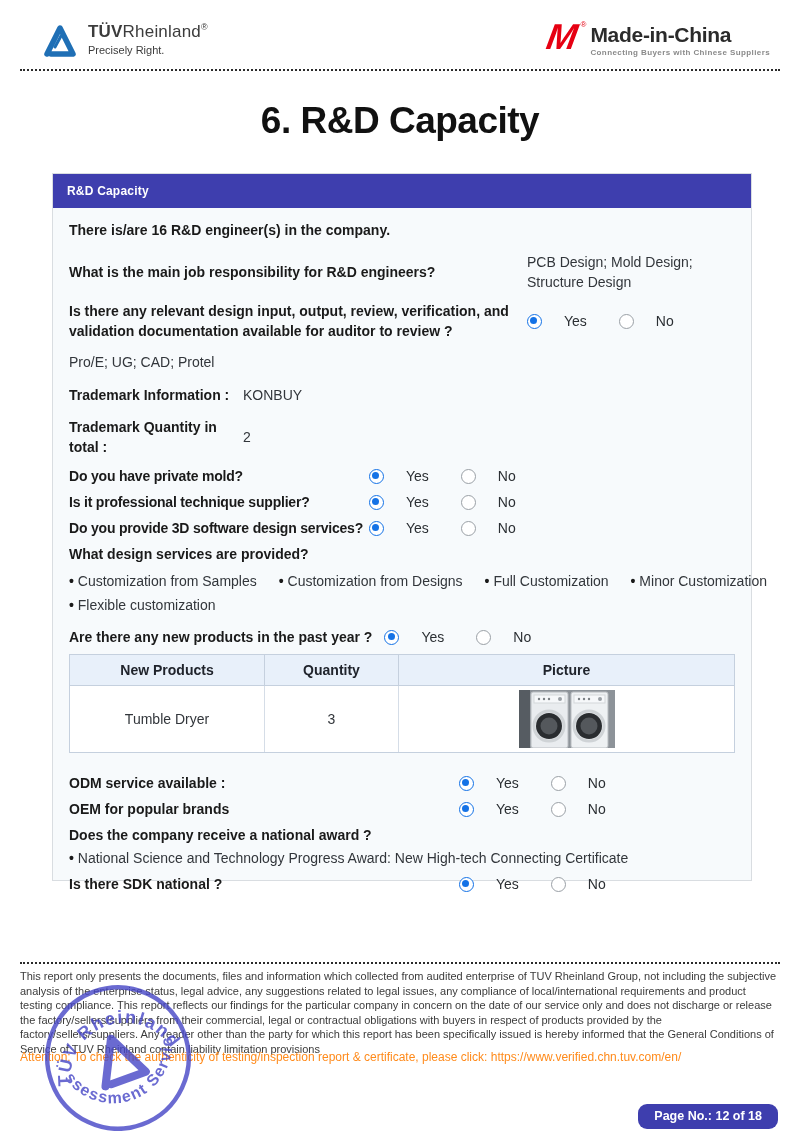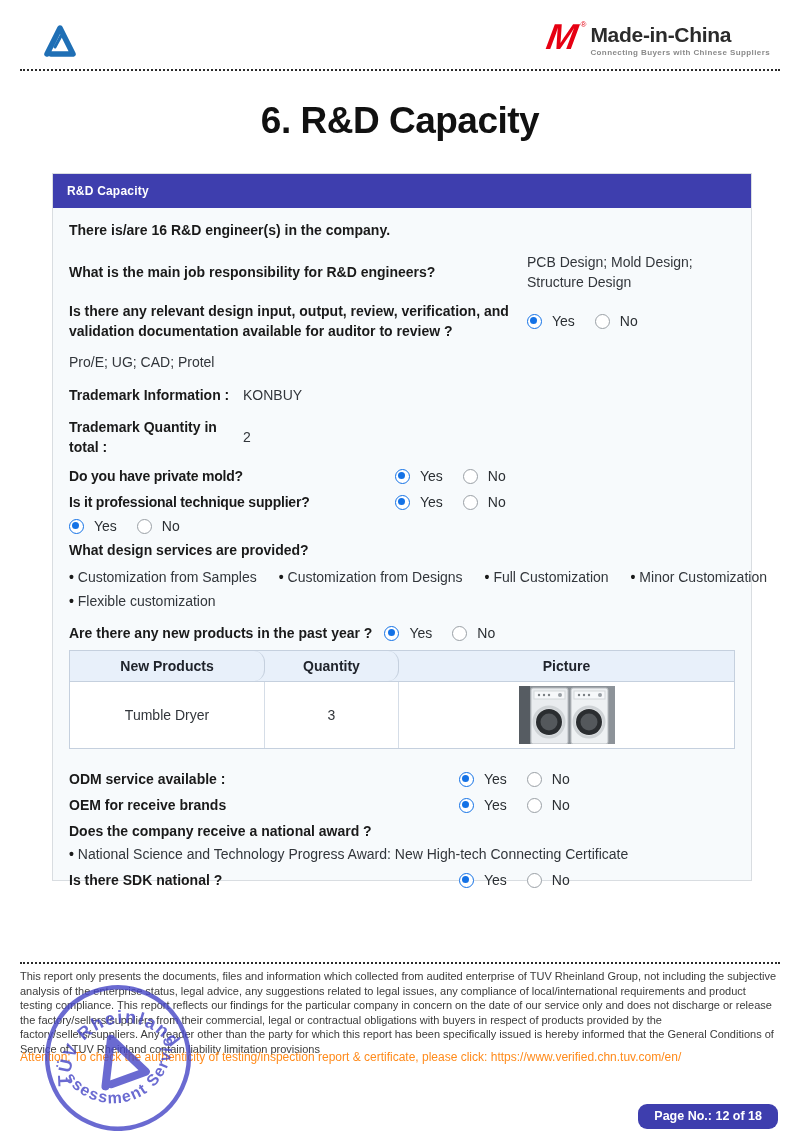--- a/index.html
+++ b/index.html
@@ -31,42 +31,42 @@
 
   
   .panel { position:absolute; top:173px; left:52px; width:700px; height:708px; background:#f7fafc; border:1px solid #d9dde1; }
   .panel-header { background:#3e3eae; color:#fff; font-size:12px; font-weight:bold; height:34px; line-height:34px; padding-left:14px; letter-spacing:.2px; }
   .panel-body { padding:12px 16px 0 16px; font-size:14px; }
   .q { font-weight:bold; color:#1a1a1a; line-height:20px; }
   .a { font-weight:normal; color:#32363b; line-height:20px; }
   .row { display:flex; align-items:center; }
   .q-wide { width:458px; flex:0 0 auto; }
   .q-mid { width:390px; flex:0 0 auto; }
-  .q-narrow { width:326px; flex:0 0 auto; letter-spacing:-.2px; }
+  .q-narrow { width:300px; flex:0 0 auto; letter-spacing:-.2px; }
   .q-lab { width:174px; flex:0 0 auto; }
   .mb3{margin-bottom:3px}.mb4{margin-bottom:4px}.mb6{margin-bottom:6px}.mb7{margin-bottom:7px}
   .mb8{margin-bottom:12px}.mb9{margin-bottom:9px}.mb11{margin-bottom:11px}
   .mb12{margin-bottom:12px}.mb13{margin-bottom:13px}
 
   
-  .radio-group { display:inline-flex; align-items:center; gap:10px;text-align:center; }
+  .radio-group { display:inline-flex; align-items:center; gap:22px;text-align:center; }
   .radio { width:15px; height:15px; border-radius:50%; border:1.6px solid #9aa0a6; background:#fff; display:inline-block; position:relative; flex:0 0 auto; cursor:pointer; }
   .radio.checked { border-color:#1472e6; }
   .radio.checked::after { content:""; position:absolute; left:2.4px; top:2.4px; width:7px; height:7px; border-radius:50%; background:#1472e6; }
   .radio-label { color:#2b2f33; margin-right:10px; }
 
   
   .bullets { display:flex; gap:22px; white-space:nowrap; }
   .bullet-item { color:#32363b; line-height:20px; }
   .bullet-item::before { content:"\2022\00a0"; font-weight:bold; color:#1a1a1a; }
 
   
   .np-table { margin:0 0 20px 0; border:1px solid #c5d0de; background:#fff; }
   .np-head { display:grid; grid-template-columns:195px 134px 1fr; background:#e8f0fa; border-bottom:1px solid #c5d0de; }
-  .np-head > div { padding:7px 4px; text-align:center; font-weight:bold; color:#20242c; font-size:14px; border-right:1px solid #c5d0de;border-radius:11px; }
+  .np-head > div { padding:7px 4px; text-align:center; font-weight:bold; color:#20242c; font-size:14px; border-right:1px solid #c5d0de; }
   .np-head > div:last-child { border-right:none; }
   .np-row { display:grid; grid-template-columns:195px 134px 1fr; }
   .np-row > div { border-right:1px solid #d5dde7; display:flex; align-items:center; justify-content:center; min-height:66px; color:#32363b; }
   .np-row > div:last-child { border-right:none; }
 
   
   .dotline-bottom { position:absolute; top:962px; left:20px; right:20px; border-bottom:2.5px dotted #2b2b2b; }
   .footer-text { position:absolute; top:969px; left:20px; width:760px; font-size:11px; line-height:14.6px; color:#3b3b3b; }
   .attention { position:absolute; top:1050px; left:20px; width:760px; font-size:12px; font-weight:normal; color:#ff8a1a; }
   .attention a { color:#ff8a1a; text-decoration:none; }
@@ -77,20 +77,24 @@
 <body>
 
 <div class="page">
 
   <div class="topbar">
     <div class="tuv-logo">
       <svg width="40" height="38" viewBox="0 0 40 38">
         <path d="M 7 32 L 20 6 L 33 32 L 11 32" fill="none" stroke="#1f6fb5" stroke-width="5.5" stroke-linejoin="round" stroke-linecap="round"></path>
         <path d="M 15 25 L 21 14" fill="none" stroke="#1f6fb5" stroke-width="3" stroke-linecap="round"></path>
       </svg>
+      <div class="tuv-text">
+        <div class="tuv-brand"><span class="b">TÜV</span><span>Rheinland</span><sup>®</sup></div>
+        <div class="tuv-tagline">Precisely Right.</div>
+      </div>
     </div>
     <div class="mic-logo">
       <span class="mic-m">M</span>
       <span class="mic-reg">®</span>
       <div class="mic-text">
         <div class="mic-name">Made-in-China</div>
         <div class="mic-tagline">Connecting Buyers with Chinese Suppliers</div>
       </div>
     </div>
   </div>
@@ -147,20 +151,21 @@
         <div class="q q-narrow">Is it professional technique supplier?</div>
         <div class="radio-group">
           <span class="radio checked"></span>
           <span class="radio-label">Yes</span>
           <span class="radio"></span>
           <span class="radio-label">No</span>
         </div>
       </div>
 
       <div class="row mb6">
+        <div class="q q-narrow">Do you provide 3D software design services?</div>
         <div class="radio-group">
           <span class="radio checked"></span>
           <span class="radio-label">Yes</span>
           <span class="radio"></span>
           <span class="radio-label">No</span>
         </div>
       </div>
 
       <div class="q mb7">What design services are provided?</div>
 
@@ -224,21 +229,21 @@
         <div class="q q-mid">ODM service available :</div>
         <div class="radio-group">
           <span class="radio checked"></span>
           <span class="radio-label">Yes</span>
           <span class="radio"></span>
           <span class="radio-label">No</span>
         </div>
       </div>
 
       <div class="row mb6">
-        <div class="q q-mid">OEM for receive brands</div>
+        <div class="q q-mid">OEM for popular brands</div>
         <div class="radio-group">
           <span class="radio checked"></span>
           <span class="radio-label">Yes</span>
           <span class="radio"></span>
           <span class="radio-label">No</span>
         </div>
       </div>
 
       <div class="q mb3">Does the company receive a national award ?</div>
       <div class="bullets mb6">

